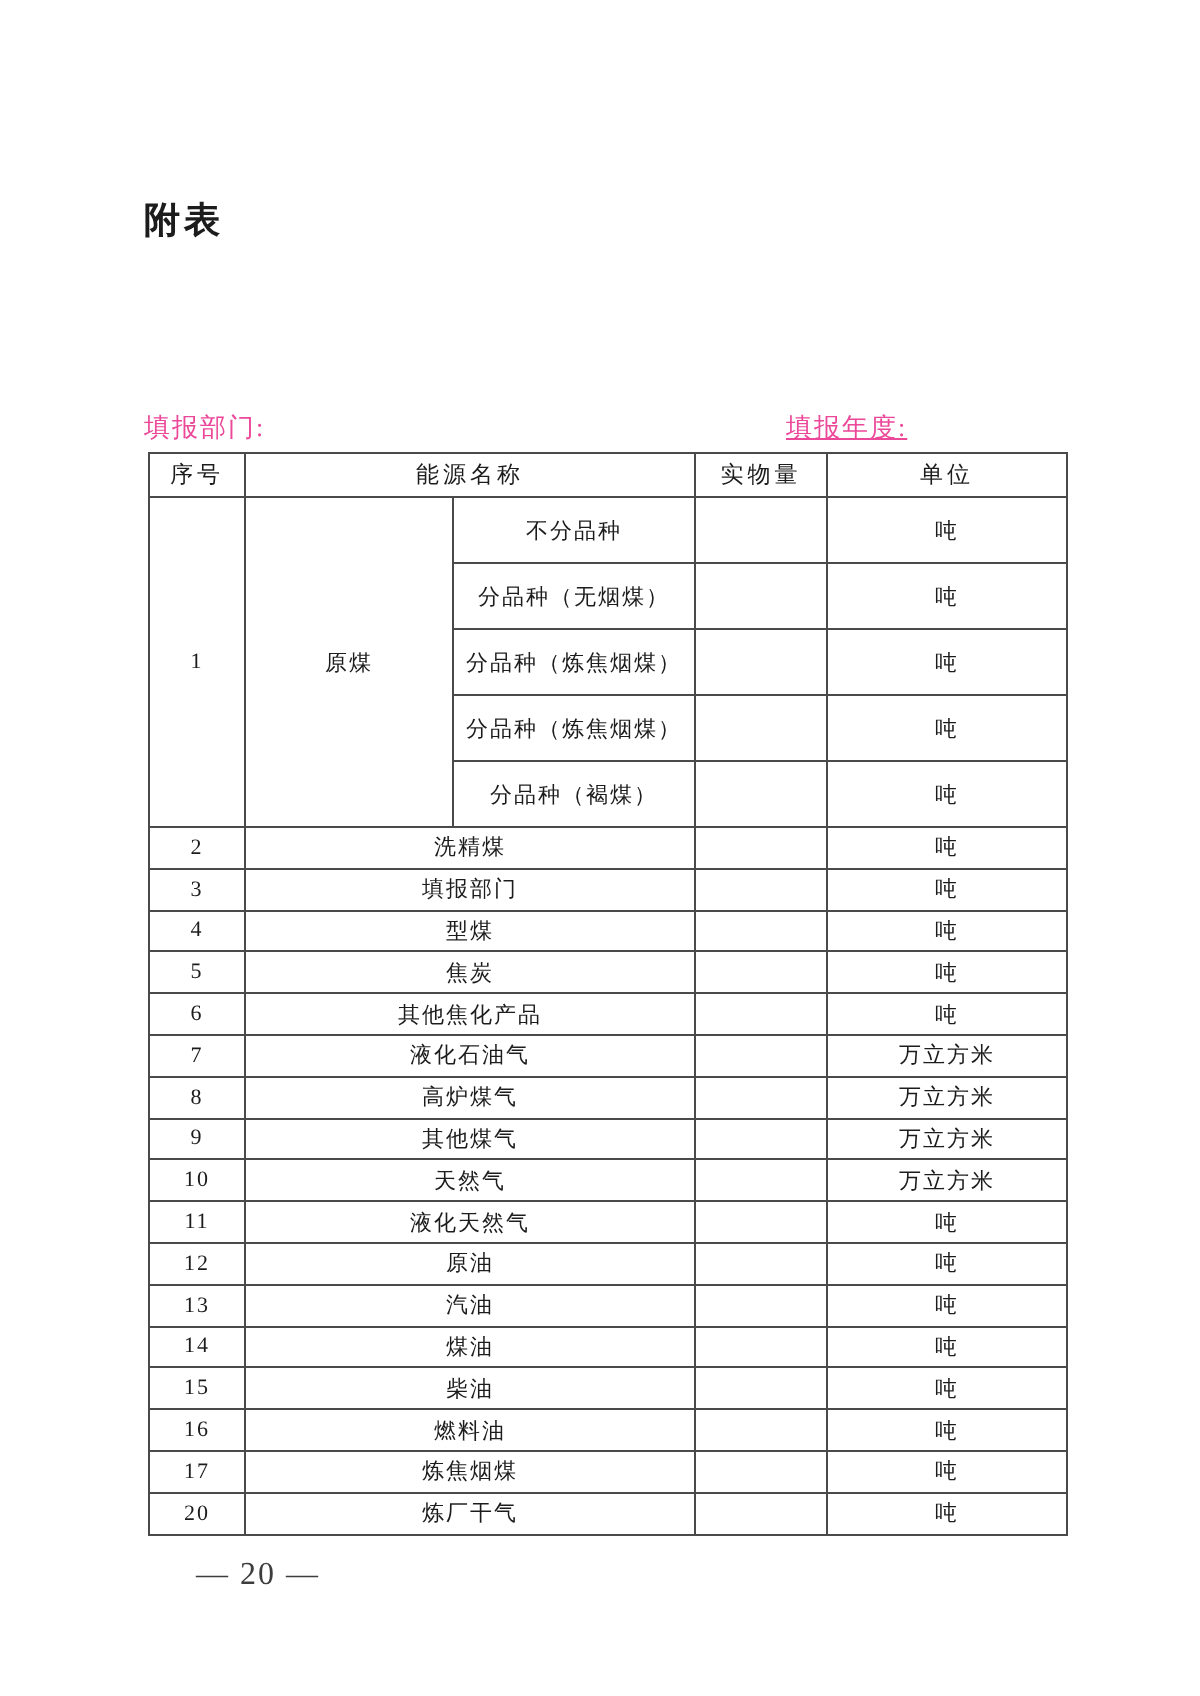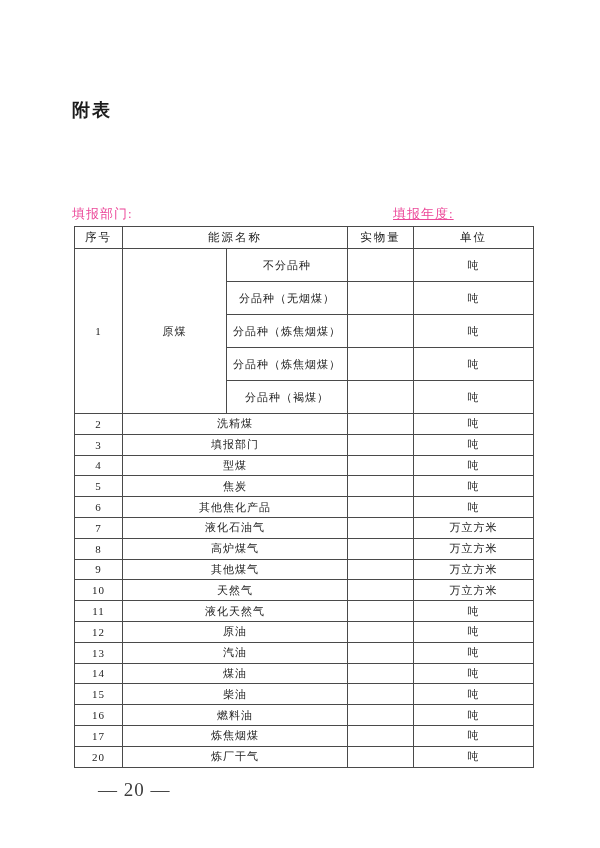--- a/index.html
+++ b/index.html
@@ -46,21 +46,21 @@
   }
   .data-table th{
     font-family:"Liberation Sans","DejaVu Sans",sans-serif;
     font-weight:normal;font-size:11.5px;letter-spacing:2px;
   }
   tr.header-row{height:22px;}
   tr.coal-row{height:33px;}
   tr.data-row{height:20.8px;}
   .page-number{
     position:absolute;left:98px;top:779px;
-    font-size:19px;color:#3d3d3d;letter-spacing:1px;
+    font-size:16px;color:#3d3d3d;letter-spacing:1px;
   }
 </style>
 </head>
 <body>
 
 <div class="page">
 
   <span class="appendix-label">附表</span>
 
 

